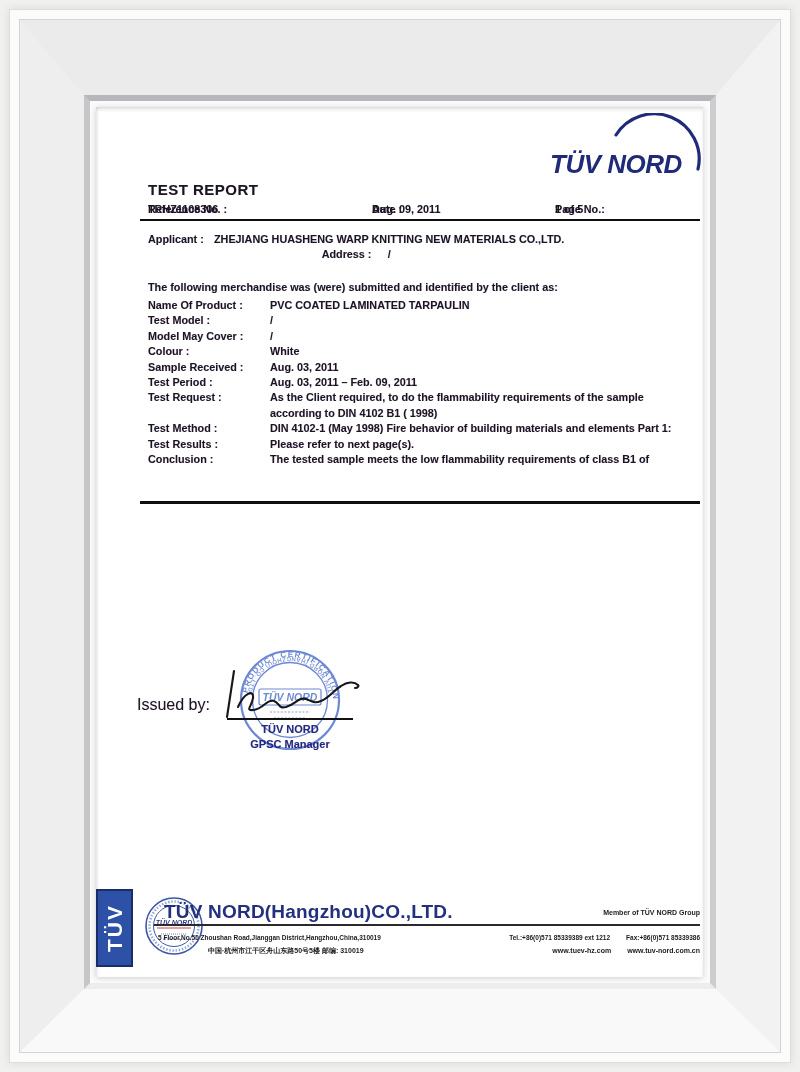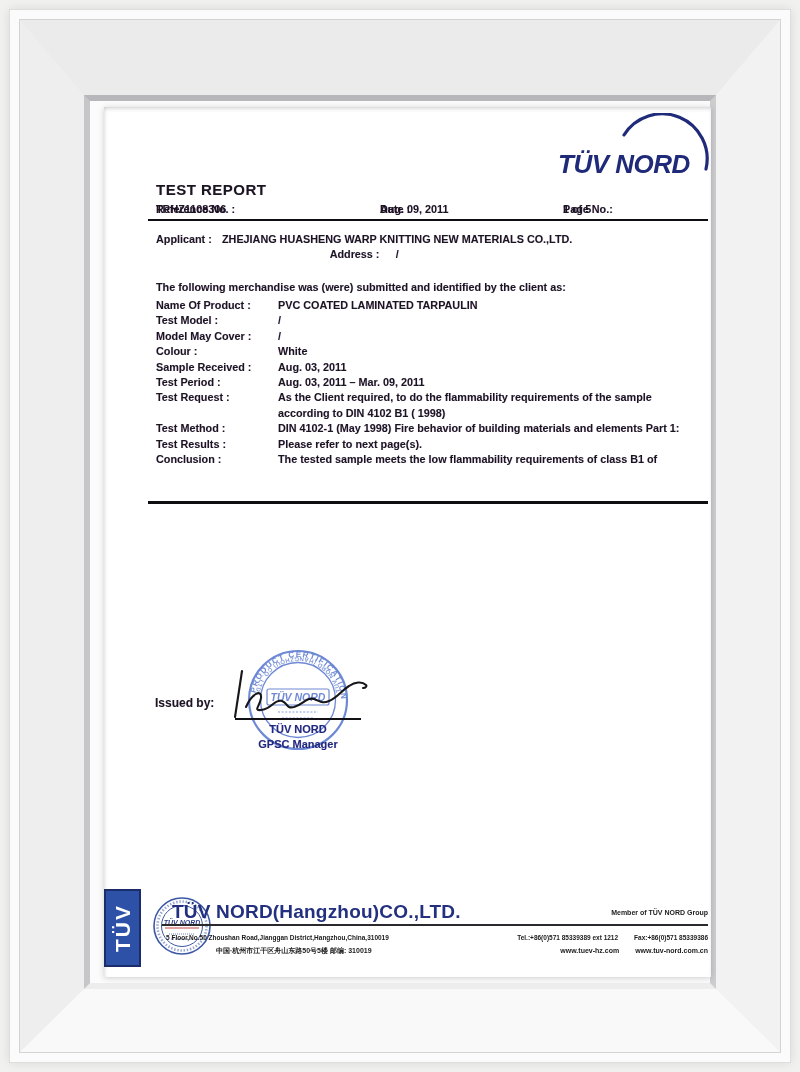--- a/index.html
+++ b/index.html
@@ -18,21 +18,20 @@
     border-color:#ebebec #f2f2f3 #f9f9f9 #eeeeef; }
   .bevel { position:absolute; left:84px; top:95px; right:84px; bottom:83px;
     border-style:solid; border-width:6px;
     border-color:#b7b7bb #cdcdd0 #ededee #c6c6c9; }
   
   .paper { position:absolute; left:96px; top:107px; width:607px; height:870px;
     background:#ffffff; color:#17171d;
     box-shadow:0 1px 6px rgba(0,0,0,.18),
       inset 0 3px 5px -2px rgba(0,0,0,.20),
       inset 3px 0 5px -3px rgba(0,0,0,.12);
-    margin-left:8px;
   }
   .paper .txt { text-shadow:0.5px 0 rgba(40,0,255,.15), -0.5px 0 rgba(255,0,60,.12); }
   .logo-svg { position:absolute; left:450px; top:6px; width:170px; height:75px; }
   .title { position:absolute; left:52px; top:74px; font-size:15px;
     font-weight:bold; letter-spacing:.5px; }
   .refrow { position:absolute; left:52px; top:96px; width:552px; height:14px;
     font-size:10.8px; font-weight:bold; }
   .refrow span { position:absolute; white-space:nowrap; }
   .ref-ref  { left:0; }
   .ref-date { left:224px; }
@@ -43,21 +42,21 @@
   .arow { display:flex;justify-content:center; }
   .alabel { width:66px; flex:none; }
   .intro { position:absolute; left:52px; top:174px; font-size:10.8px; font-weight:bold; }
   .fields { position:absolute; left:52px; top:191px; width:545px;
     font-size:10.8px; font-weight:bold; }
   .frow { display:flex; height:15.4px; line-height:15.4px; white-space:nowrap; }
   .flabel { width:122px; flex:none; }
   .fvalue { flex:1; }
   .rule2 { position:absolute; left:44px; top:394px; width:560px; height:3px; background:#0e0e12; }
   
-  .issued { position:absolute; left:51px; top:589px; font-size:12px; font-weight:bold; }
+  .issued { position:absolute; left:41px; top:589px; font-size:16px; font-weight:normal; }
   .stamp1 { position:absolute; left:142px; top:541px; width:104px; height:104px; opacity:.88; }
   .sig-svg { position:absolute; left:124px; top:560px; width:145px; height:55px; }
   .sig-line { position:absolute; left:131px; top:611px; width:126px; height:2px; background:#101015; }
   .signer { position:absolute; left:111px; top:615px; width:166px; text-align:center;
     font-size:11px; font-weight:bold; color:#1c2c7c; line-height:14.5px; }
   
   .f-box { position:absolute; left:0; top:782px; width:37px; height:78px;
     background:#2e51a8; border:2px solid #1b2c6b;
     display:flex; align-items:center; justify-content:center; }
   .f-box span { color:#fff; font-weight:bold; font-size:21px; letter-spacing:2px;
@@ -140,21 +139,21 @@
       <div class="frow">
           <span class="flabel">Colour :</span>
           <span class="fvalue">White</span>
         </div>
       <div class="frow">
           <span class="flabel">Sample Received :</span>
           <span class="fvalue">Aug. 03, 2011</span>
         </div>
       <div class="frow">
           <span class="flabel">Test Period :</span>
-          <span class="fvalue">Aug. 03, 2011 – Mar. 09, 2011</span>
+          <span class="fvalue">Aug. 03, 2011 – Feb. 09, 2011</span>
         </div>
       <div class="frow">
           <span class="flabel">Test Request :</span>
           <span class="fvalue">As the Client required, to do the flammability requirements of the sample</span>
         </div>
       <div class="frow">
           <span class="flabel"></span>
           <span class="fvalue">according to DIN 4102 B1 ( 1998)</span>
         </div>
       <div class="frow">

